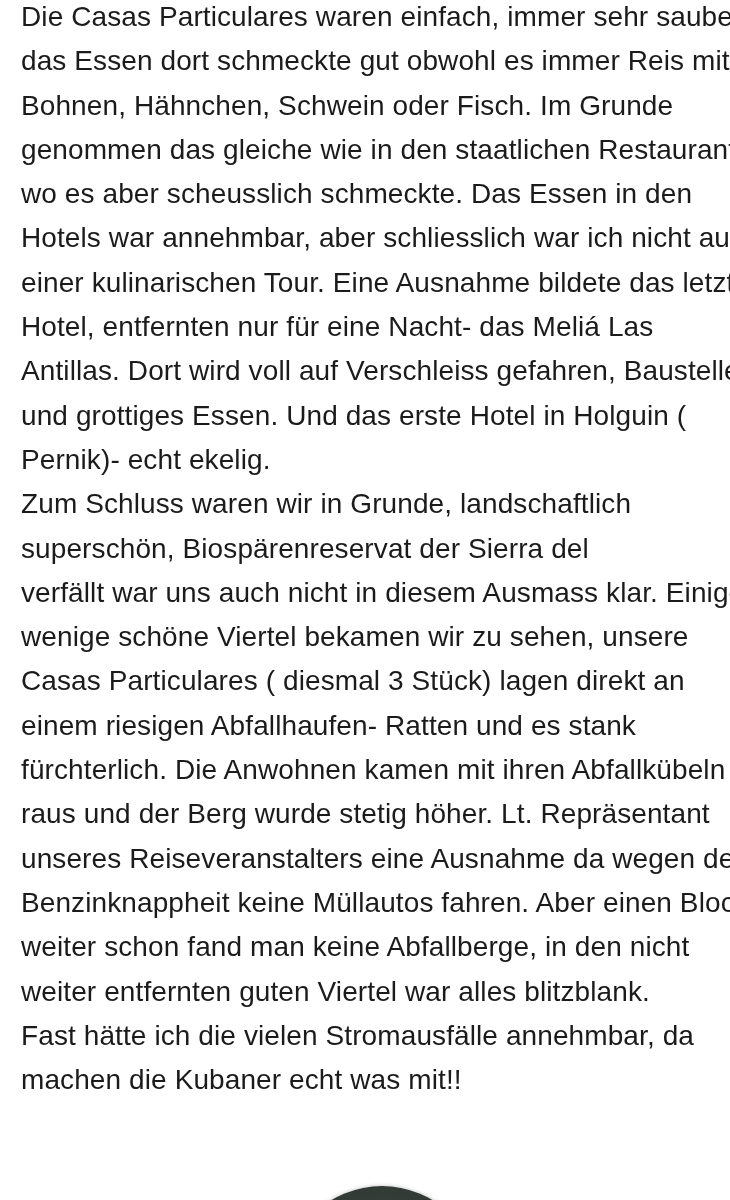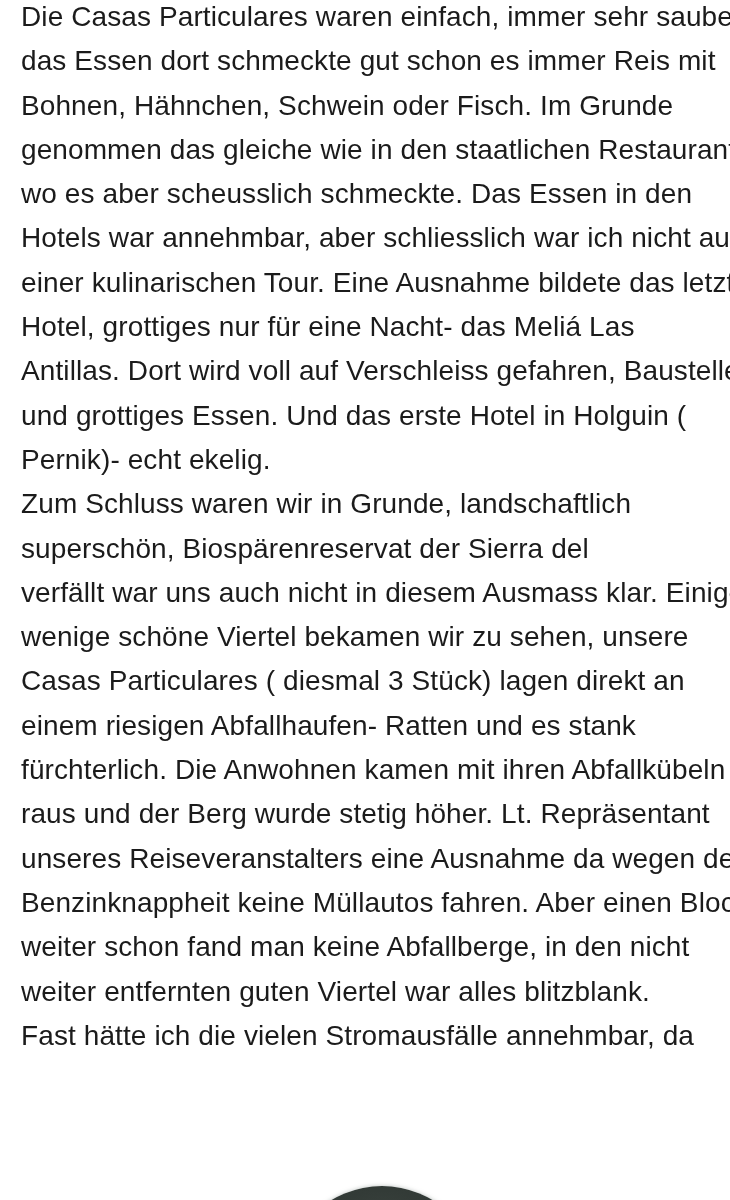--- a/index.html
+++ b/index.html
@@ -37,38 +37,39 @@
     border-radius: 50%;
     background: radial-gradient(circle at 50% 35%, #414a45 0%, #333b37 40%, #272e2b 100%);
     box-shadow: 0 0 4px rgba(130, 140, 135, 0.55);
   }
 </style>
 </head>
 <body>
 
 <div class="post-text">
   <div class="text-line">Die Casas Particulares waren einfach, immer sehr sauber,</div>
-  <div class="text-line">das Essen dort schmeckte gut schon es immer Reis mit</div>
+  <div class="text-line">das Essen dort schmeckte gut obwohl es immer Reis mit</div>
   <div class="text-line">Bohnen, Hähnchen, Schwein oder Fisch. Im Grunde</div>
   <div class="text-line">genommen das gleiche wie in den staatlichen Restaurants</div>
   <div class="text-line">wo es aber scheusslich schmeckte. Das Essen in den</div>
   <div class="text-line">Hotels war annehmbar, aber schliesslich war ich nicht auf</div>
   <div class="text-line">einer kulinarischen Tour. Eine Ausnahme bildete das letzte</div>
-  <div class="text-line">Hotel, grottiges nur für eine Nacht- das Meliá Las</div>
+  <div class="text-line">Hotel, entfernten nur für eine Nacht- das Meliá Las</div>
   <div class="text-line">Antillas. Dort wird voll auf Verschleiss gefahren, Baustelle</div>
   <div class="text-line">und grottiges Essen. Und das erste Hotel in Holguin (</div>
   <div class="text-line">Pernik)- echt ekelig.</div>
   <div class="text-line">Zum Schluss waren wir in Grunde, landschaftlich</div>
   <div class="text-line">superschön, Biospärenreservat der Sierra del</div>
   <div class="text-line">verfällt war uns auch nicht in diesem Ausmass klar. Einige</div>
   <div class="text-line">wenige schöne Viertel bekamen wir zu sehen, unsere</div>
   <div class="text-line">Casas Particulares ( diesmal 3 Stück) lagen direkt an</div>
   <div class="text-line">einem riesigen Abfallhaufen- Ratten und es stank</div>
   <div class="text-line">fürchterlich. Die Anwohnen kamen mit ihren Abfallkübeln</div>
   <div class="text-line">raus und der Berg wurde stetig höher. Lt. Repräsentant</div>
   <div class="text-line">unseres Reiseveranstalters eine Ausnahme da wegen der</div>
   <div class="text-line">Benzinknappheit keine Müllautos fahren. Aber einen Block</div>
   <div class="text-line">weiter schon fand man keine Abfallberge, in den nicht</div>
   <div class="text-line">weiter entfernten guten Viertel war alles blitzblank.</div>
   <div class="text-line">Fast hätte ich die vielen Stromausfälle annehmbar, da</div>
+  <div class="text-line">machen die Kubaner echt was mit!!</div>
 </div>
 
 <div class="avatar-circle"></div>
 
 </body></html>

